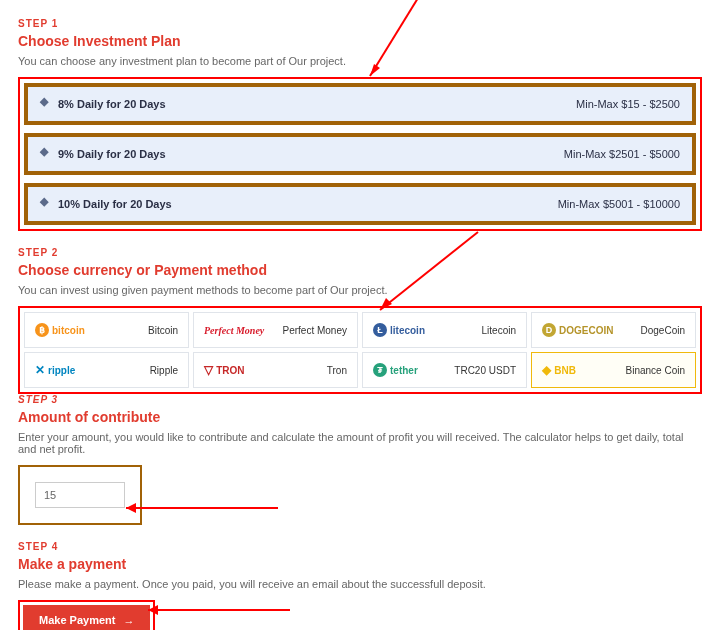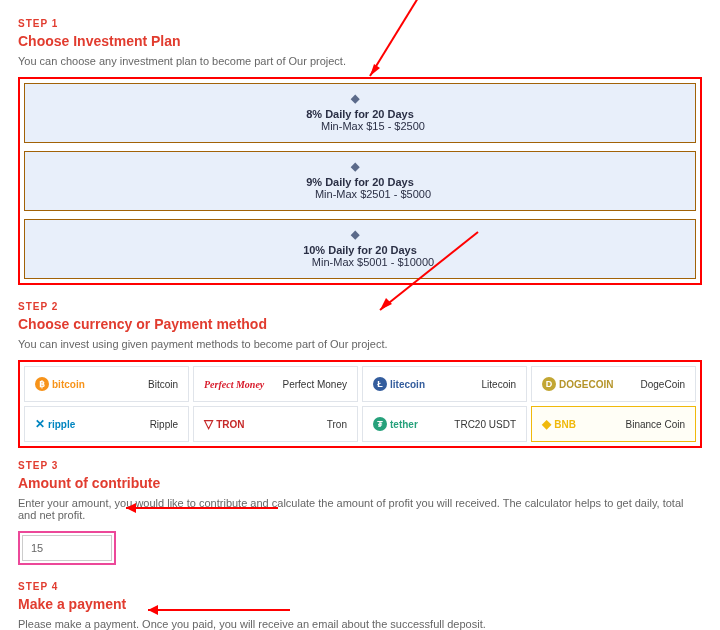--- a/index.html
+++ b/index.html
@@ -31,29 +31,28 @@
     margin-top: 6px;
     margin-bottom: 10px;
   }
   .highlight-box {
     border: 2px solid #ff0000;
     padding: 4px;
   }
   .plan-list { display: flex; flex-direction: column; gap: 8px; }
   .plan-item {
     background: #e8effa;
-    border: 1px solid #a16207;
+    border: 4px solid #a16207;
     padding: 10px 12px;
     display: flex;
     align-items: center;
     font-size: 11px;
     color: #2a2f45;
     font-weight: 600;
     cursor: pointer;
-    flex-direction: column;
   }
   .plan-item .eth-icon { margin-right: 8px; }
   .plan-item .plan-name { flex: 1; }
   .plan-item .plan-range { font-weight: 500; color: #2a2f45; padding-left: 26px; }
 
   .pm-grid {
     display: grid;
     grid-template-columns: repeat(4, 1fr);
     gap: 4px;
   }
@@ -71,21 +70,21 @@
   .pm-logo { font-size: 10px; font-weight: 700; display: flex; align-items: center; gap: 3px; }
   .pm-label { font-size: 10px; color: #333; }
 
   .amount-input {
     border: 1px solid #ccc;
     padding: 6px 8px;
     width: 90px;
     font-size: 11px;
     color: #666;
   }
-  .amount-wrap { display: inline-block; border: 2px solid #ec4899; padding: 2px; }
+  .amount-wrap { display: inline-block; border: 2px solid #a16207; padding: 15px; }
 
   .pay-btn-wrap { display: inline-block; border: 2px solid #ff0000; padding: 3px; }
   .pay-btn {
     background: #e13c2f;
     color: #fff;
     border: none;
     padding: 9px 16px;
     font-size: 11px;
     font-weight: 600;
     display: flex;
@@ -221,21 +220,21 @@
       <span class="pm-logo c-bnb">
           <span style="font-size:12px;">◆</span>
           <span>BNB</span>
         </span>
       <span class="pm-label">Binance Coin</span>
     </div>
   </div>
 </div>
 
 
-<div class="step-label" style="margin-top:12px;">STEP 3</div>
+<div class="step-label" style="margin-top:0;font-style:italic;">STEP 3</div>
 <div class="step-title">Amount of contribute</div>
 <div class="step-desc">Enter your amount, you would like to contribute and calculate the amount of profit you will received. The calculator helps to get daily, total and net profit.</div>
 
 <div class="amount-wrap">
   <input class="amount-input" type="text" value="15" style="">
 </div>
 
 
 <div class="step-label" style="margin-top:16px;">STEP 4</div>
 <div class="step-title">Make a payment</div>

